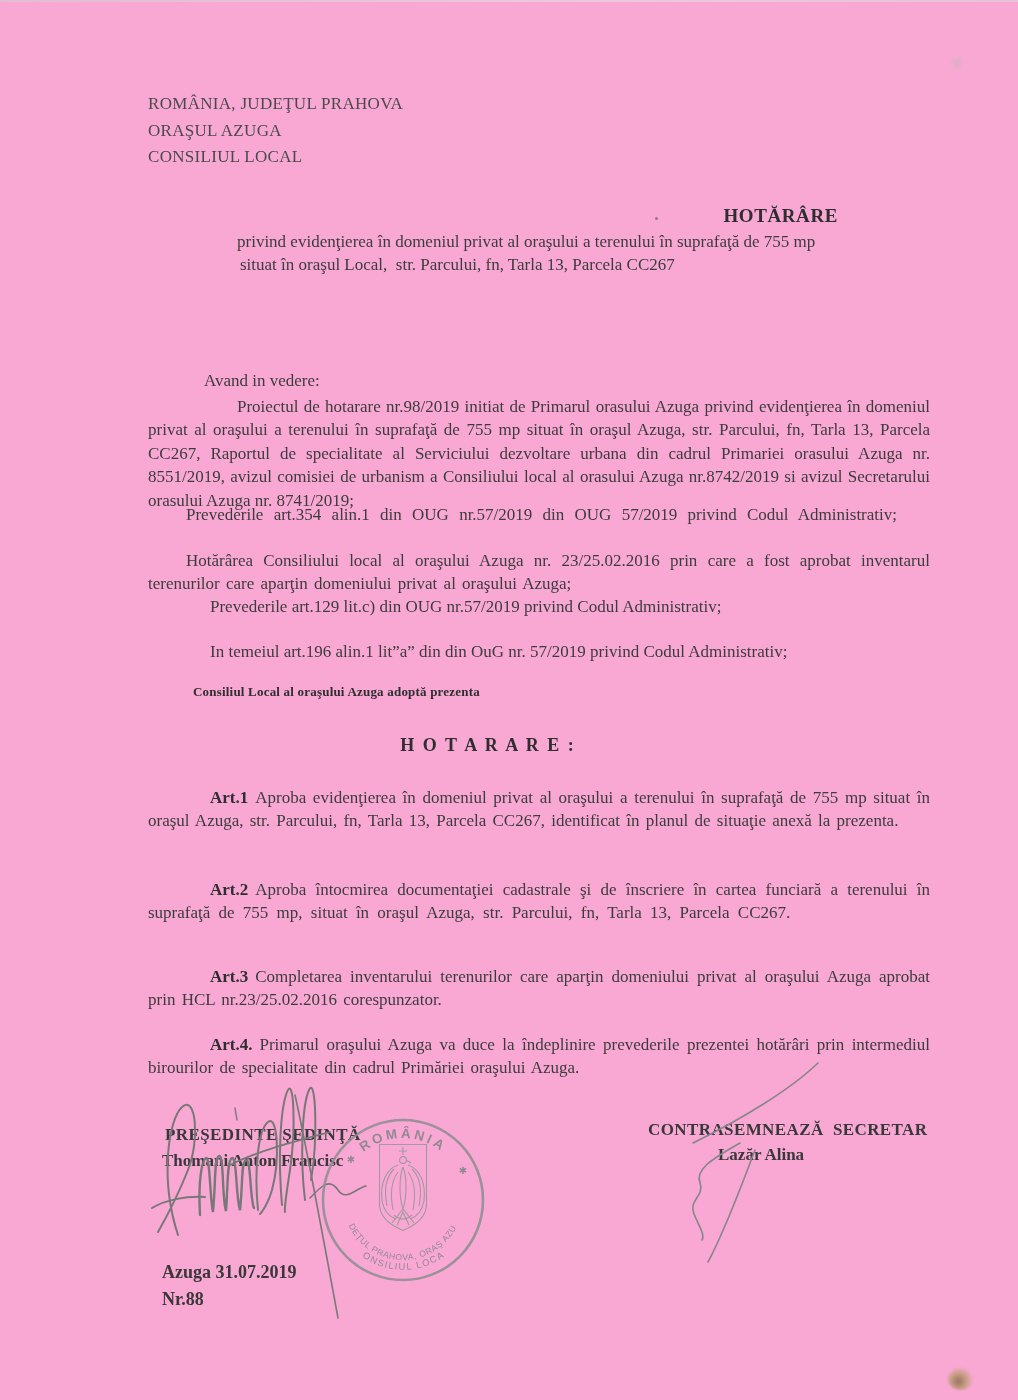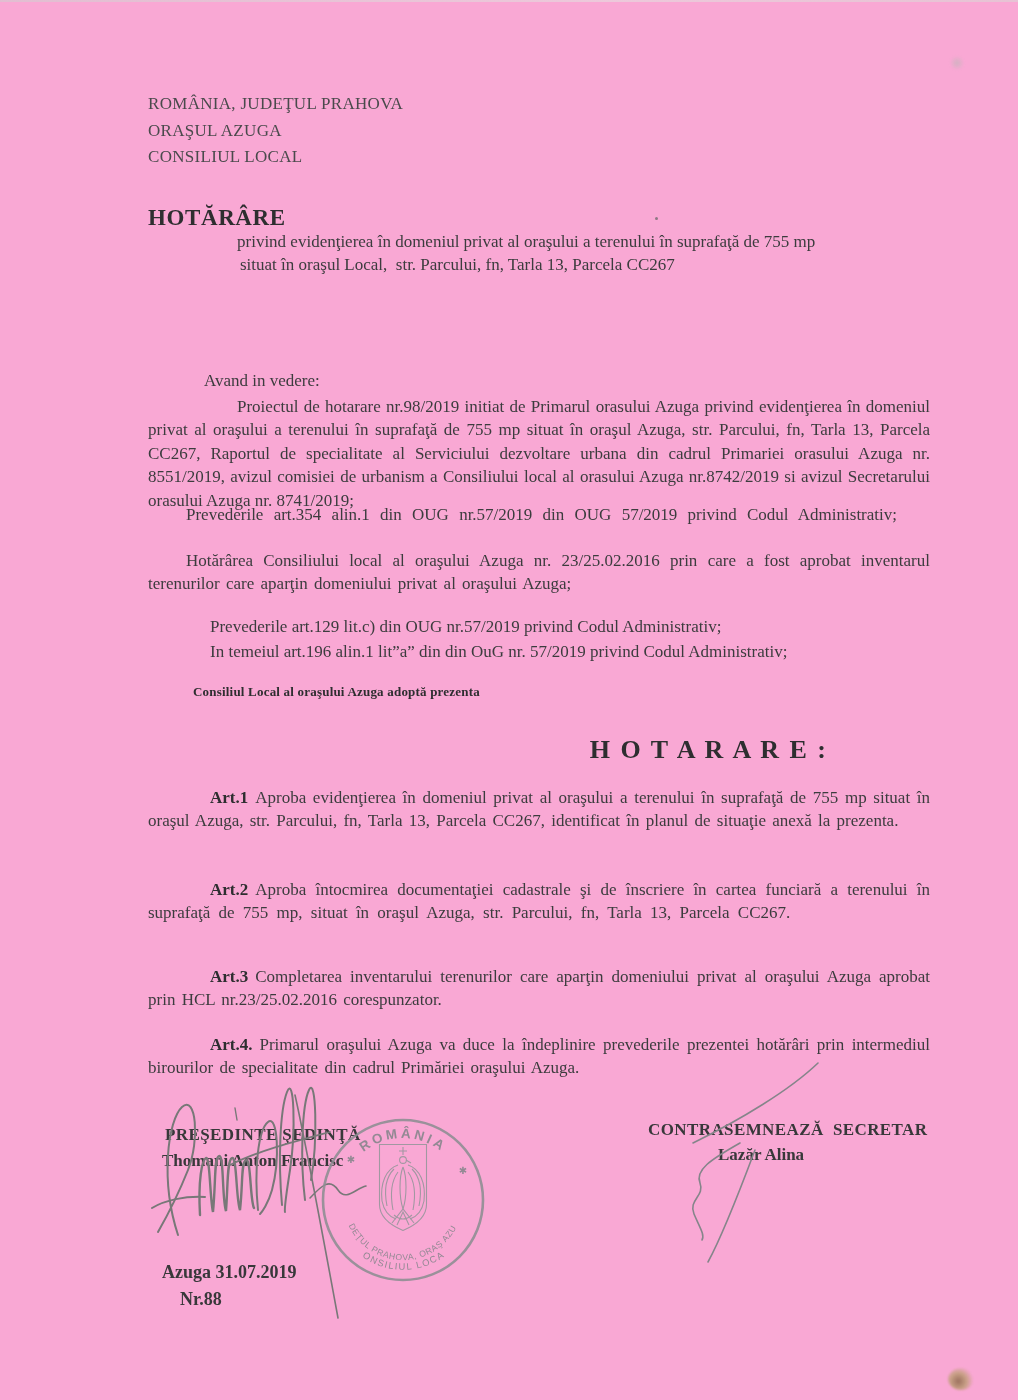--- a/index.html
+++ b/index.html
@@ -6,47 +6,47 @@
   .page{
     position:relative;width:1018px;height:1400px;background:#f9a8d4;
     font-family:"Liberation Serif", serif;color:#3a3a3a;overflow:hidden;
   }
   .page::before{
     content:"";position:absolute;left:0;top:0;width:100%;height:2px;
     background:linear-gradient(90deg,#cfcfcf,#e3e3e0 60%,#d8d8d4);opacity:.55;
   }
   .abs{position:absolute;}
   .letterhead{left:148px;top:91px;font-size:17px;line-height:26.5px;letter-spacing:.3px;color:#4a4a4c;}
-  .doc-title{left:148px;top:205px;width:690px;text-align:left;font-weight:bold;
-    font-size:23px;letter-spacing:.6px;color:#2e2e30;}
+  .doc-title{left:148px;top:205px;width:690px;text-align:right;font-weight:bold;
+    font-size:19px;letter-spacing:.6px;color:#2e2e30;}
   .subtitle{font-size:17px;color:#3c3c3e;}
   .sub1{left:237px;top:232px;}
   .sub2{left:240px;top:255px;}
   .pre{white-space:pre-wrap;}
   .preamble-intro{left:204px;top:371px;font-size:17px;color:#3c3c3e;}
   .para{left:148px;width:782px;text-align:justify;font-size:17px;line-height:23.4px;color:#3c3c3e;}
   .ind-lg{text-indent:89px;}
   .ind-md{text-indent:62px;}
   .ind-sm{text-indent:38px;}
   .ws2{word-spacing:2px;}
   .ws4{word-spacing:4px;}
   .ws6{word-spacing:6px;}
   .art-label{font-weight:bold;color:#2e2e30;margin-right:7px;margin-top:28px;}
   .adoption{left:193px;top:684px;font-size:13px;font-weight:bold;color:#2e2e30;letter-spacing:.2px;}
-  .decision-heading{left:148px;top:735px;width:680px;text-align:right;font-weight:bold;
-    font-size:26px;letter-spacing:2px;color:#2e2e30;}
+  .decision-heading{left:148px;top:735px;width:680px;text-align:center;font-weight:bold;
+    font-size:18px;letter-spacing:2px;color:#2e2e30;}
   .sig-role{font-size:17px;font-weight:bold;color:#38383a;letter-spacing:.4px;}
   .sig-name{font-size:17px;font-weight:bold;color:#38383a;}
   .role-president{left:165px;top:1125px;}
   .name-president{left:162px;top:1151px;}
   .role-secretary{left:648px;top:1120px;}
   .name-secretary{left:718px;top:1145px;}
   .footer-text{font-size:18px;font-weight:bold;color:#38383a;}
   .place-date{left:162px;top:1262px;}
-  .doc-number{left:180px;top:1289px;}
+  .doc-number{left:162px;top:1289px;}
   .stamp-svg{left:314px;top:1111px;filter:blur(.4px);opacity:.88;}
   .sig-svg{filter:blur(.2px);}
   .sig-left{left:140px;top:1070px;}
   .sig-right{left:650px;top:1050px;}
   .stray-dot{left:655px;top:217px;width:3px;height:3px;border-radius:50%;background:#6a6a6a;opacity:.75;}
   .smudge-tr{left:950px;top:55px;width:14px;height:16px;border-radius:50%;
     background:radial-gradient(circle,#b9b9b6 0%,transparent 70%);filter:blur(1px);opacity:.6;}
   .smudge-br{left:948px;top:1368px;width:26px;height:22px;border-radius:50%;
     background:radial-gradient(circle at 40% 60%,#7e5f38 0%,#b99e6d 40%,transparent 75%);
     filter:blur(1px);opacity:.75;}
@@ -66,21 +66,21 @@
   <div class="abs doc-title">HOTĂRÂRE</div>
   <div class="abs stray-dot"></div>
   <div class="abs subtitle sub1">privind evidenţierea în domeniul privat al oraşului a terenului în suprafaţă de 755 mp</div>
   <div class="abs subtitle sub2 pre">situat în oraşul Local,  str. Parcului, fn, Tarla 13, Parcela CC267</div>
 
   <div class="abs preamble-intro">Avand in vedere:</div>
 
   <div class="abs para ind-lg" style="top:395px;">Proiectul de hotarare nr.98/2019 initiat de Primarul orasului Azuga privind evidenţierea în domeniul privat al oraşului a terenului în suprafaţă de 755 mp situat în oraşul Azuga, str. Parcului, fn, Tarla 13, Parcela CC267, Raportul de specialitate al Serviciului dezvoltare urbana din cadrul Primariei orasului Azuga nr. 8551/2019, avizul comisiei de urbanism a Consiliului local al orasului Azuga nr.8742/2019 si avizul Secretarului orasului Azuga nr. 8741/2019;</div>
   <div class="abs para ind-sm ws6" style="top:503px;">Prevederile art.354 alin.1 din OUG nr.57/2019 din OUG 57/2019 privind Codul Administrativ;</div>
   <div class="abs para ind-sm ws2" style="top:549px;">Hotărârea Consiliului local al oraşului Azuga nr. 23/25.02.2016 prin care a fost aprobat inventarul terenurilor care aparţin domeniului privat al oraşului Azuga;</div>
-  <div class="abs para ind-md" style="top:595px;margin-top:20px;">Prevederile art.129 lit.c) din OUG nr.57/2019 privind Codul Administrativ;</div>
+  <div class="abs para ind-md" style="top:595px;">Prevederile art.129 lit.c) din OUG nr.57/2019 privind Codul Administrativ;</div>
 
   <div class="abs para ind-md" style="top:640px;">In temeiul art.196 alin.1 lit”a” din din OuG nr. 57/2019 privind Codul Administrativ;</div>
 
   <div class="abs adoption">Consiliul Local al oraşului Azuga adoptă prezenta</div>
   <div class="abs decision-heading">H O T A R A R E :</div>
 
   <div class="abs para ind-md ws2" style="top:786px;">
     <span class="art-label">Art.1</span><span>Aproba evidenţierea în domeniul privat al oraşului a terenului în suprafaţă de 755 mp situat în oraşul Azuga, str. Parcului, fn, Tarla 13, Parcela CC267, identificat în planul de situaţie anexă la prezenta.</span>
   </div>
   <div class="abs para ind-md ws4" style="top:878px;">

